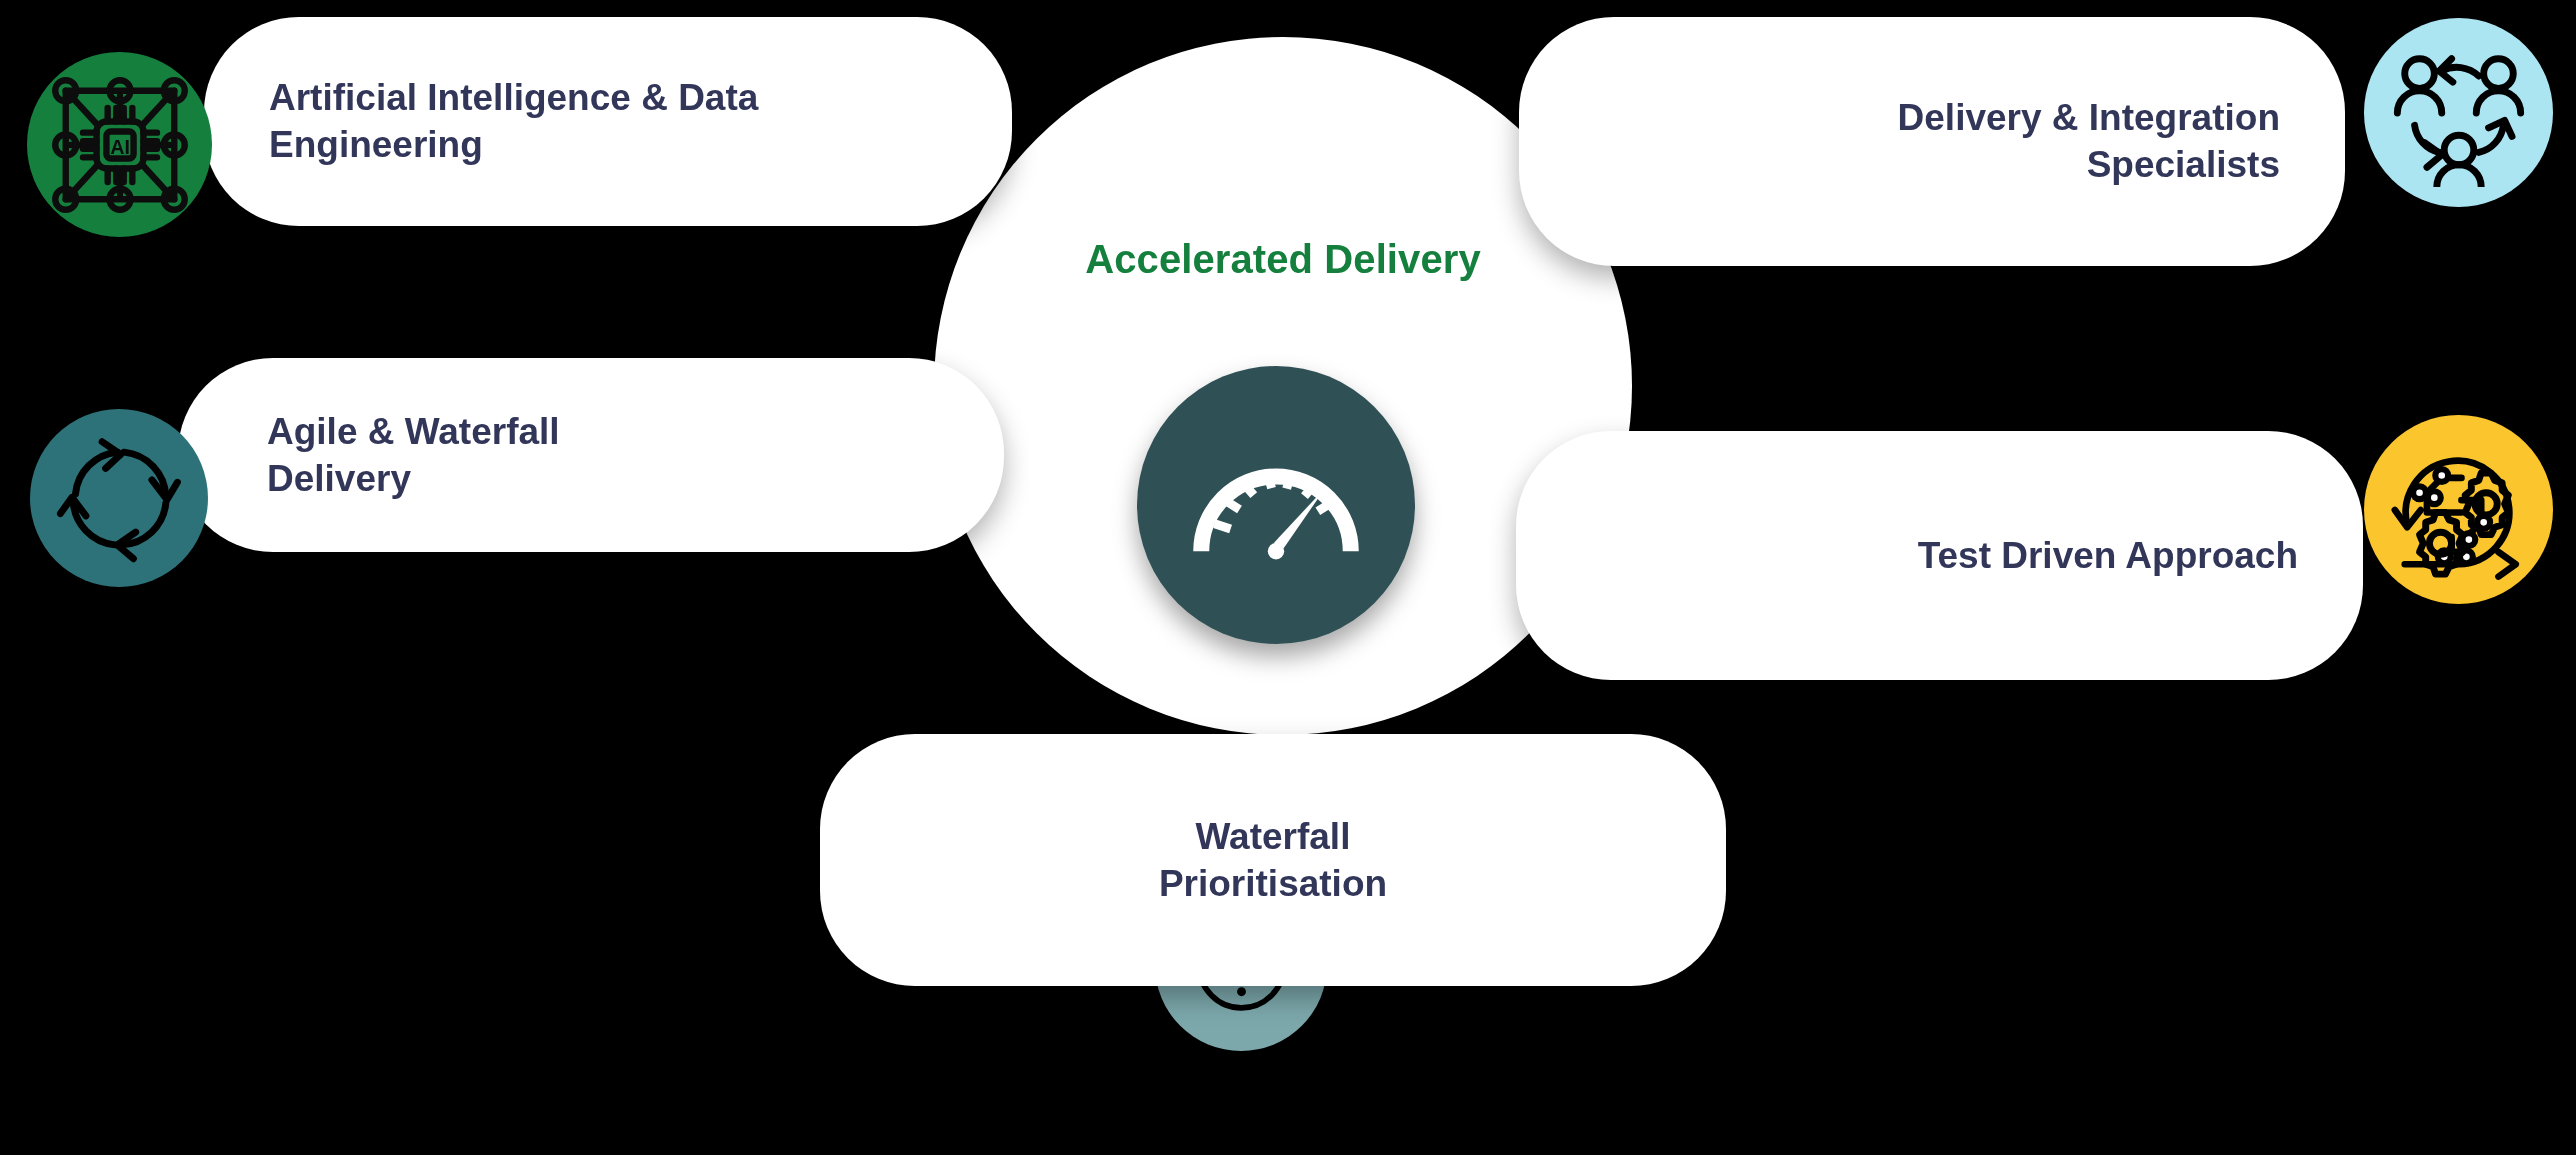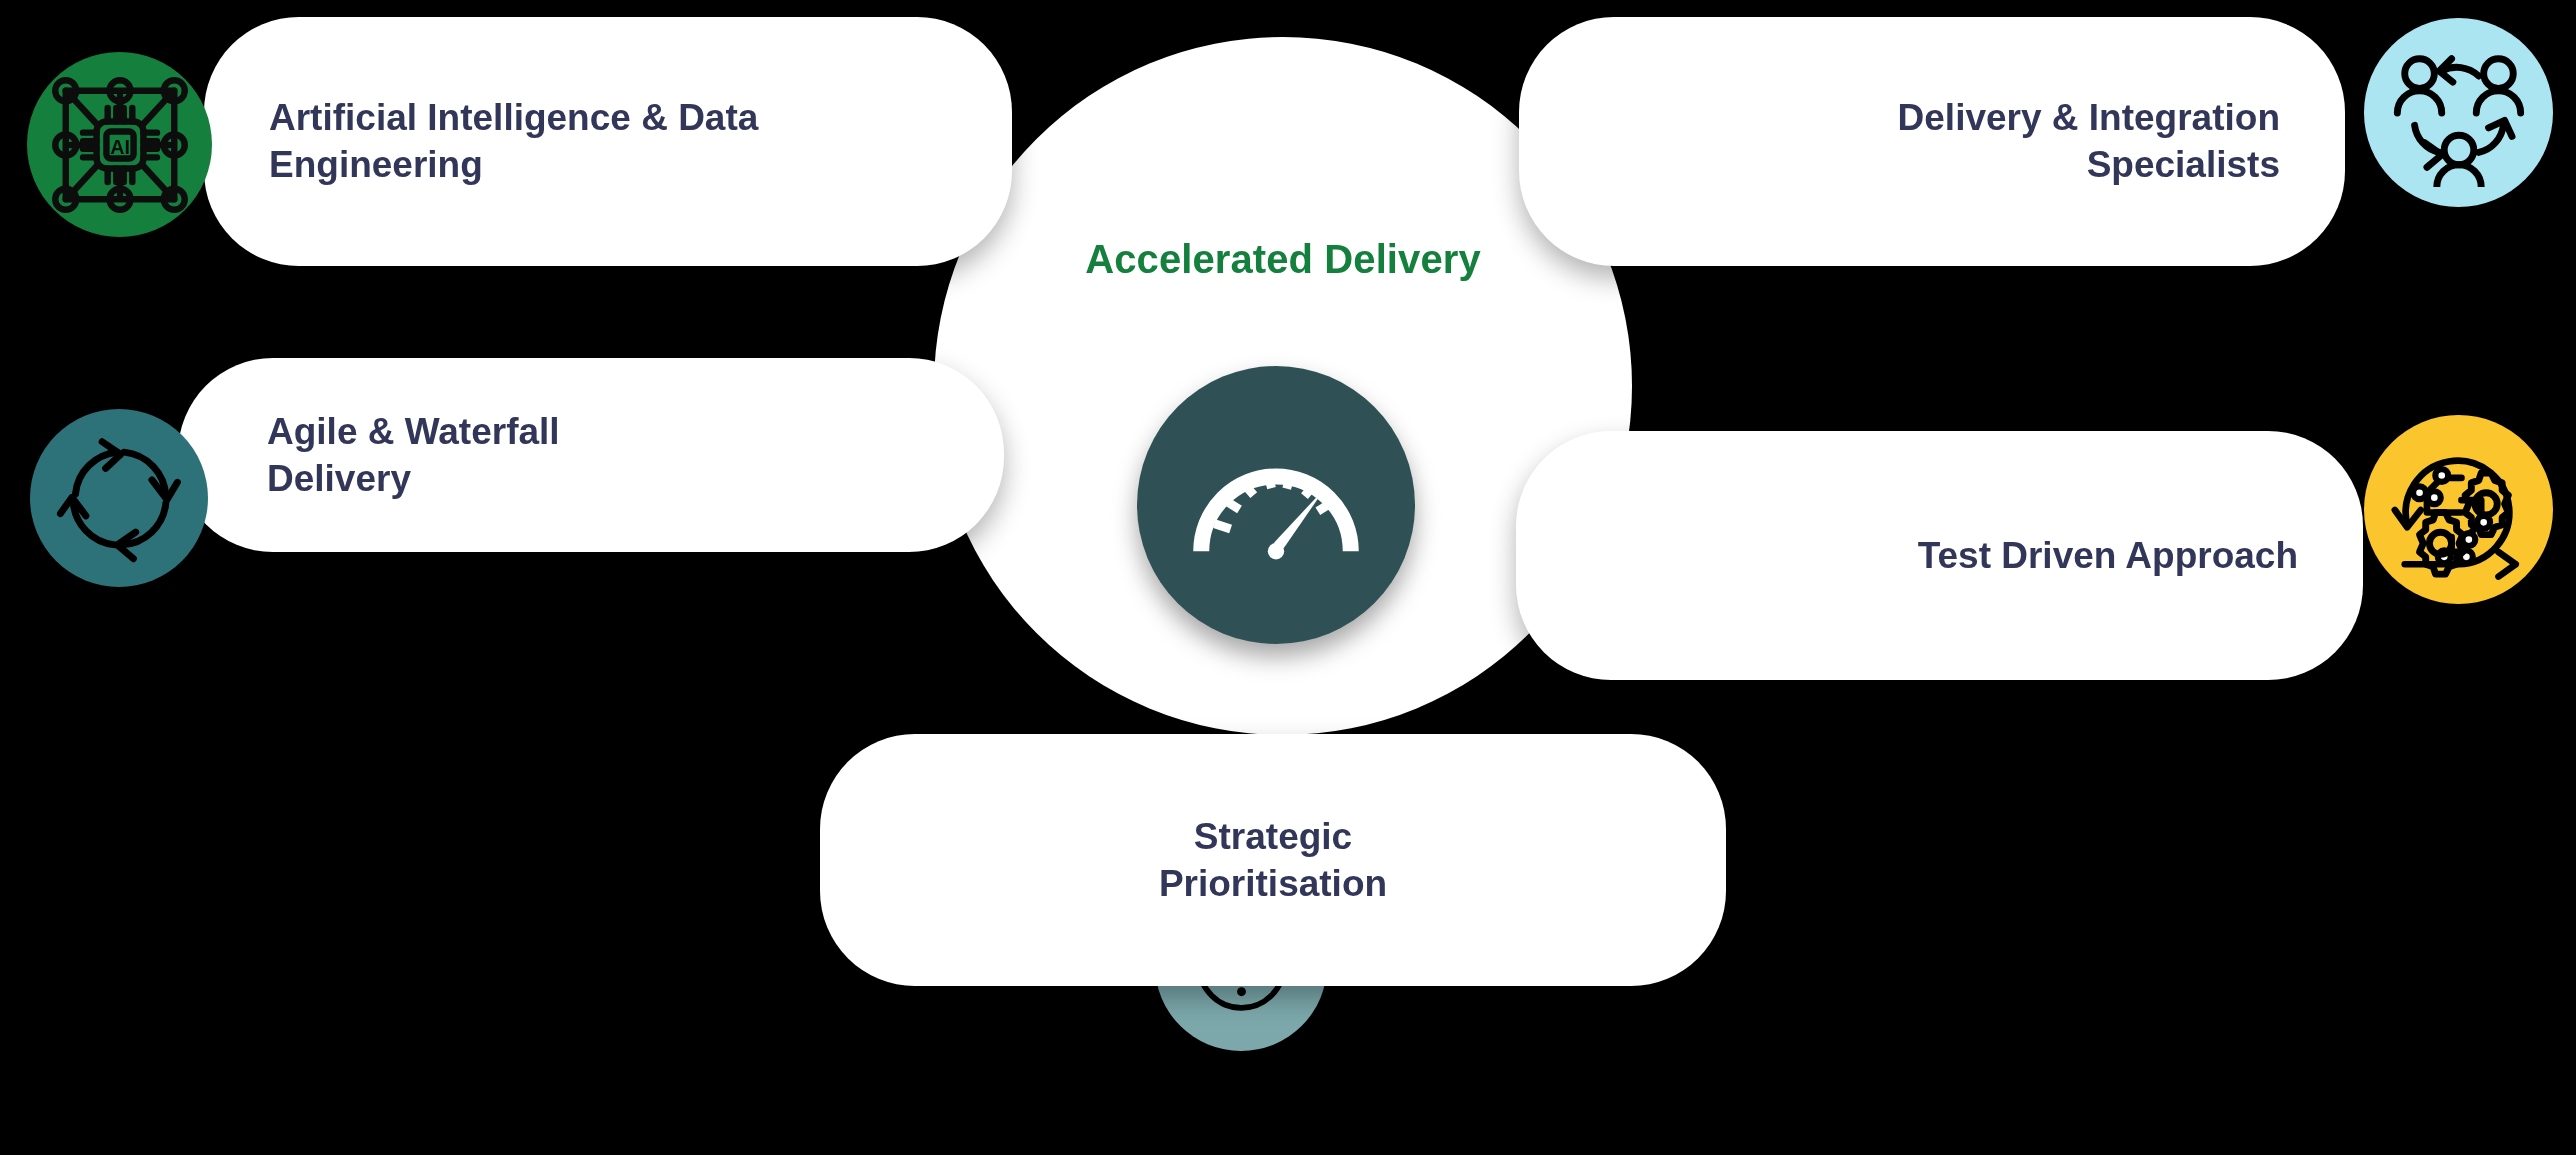--- a/index.html
+++ b/index.html
@@ -66,21 +66,21 @@
   .card-label {
     font-size: 37px;
     font-weight: 700;
     color: #323659;
     line-height: 1.28;
     white-space: pre-line;
   }
 
   
   #card-ai {
-    left: 204px; top: 16.6px; width: 808px; height: 249px;
+    left: 204px; top: 16.6px; width: 808px; height: 209px;
     padding-left: 65px; padding-right: 36px;
     z-index: 4;
   }
   
   #card-agile {
     left: 178px; top: 358px; width: 826px; height: 194px;
     padding-left: 89px; padding-right: 36px;
     z-index: 4;
   }
   
@@ -281,21 +281,21 @@
         <g fill="none" stroke="#000000" stroke-width="5.6" stroke-linejoin="round">
           <path d="M33 76 L33 70 L39 68 L41 62 L49 62 L52 68 L58 70 L58 76 L63 80 L60 87 L63 94 L58 98 L58 104
                    L52 106 L49 112 L41 112 L39 106 L33 104 L33 98 L28 94 L31 87 L28 80 Z"></path>
           <circle cx="45" cy="87" r="9"></circle>
         </g>
       </svg>
     </span>
   </div>
 
   <div class="card" id="card-strategic">
-    <div class="card-label">Strategic
+    <div class="card-label">Waterfall
 Prioritisation</div>
   </div>
   <div class="badge" id="badge-priority">
     <span>
       <svg viewBox="0 0 120 120" xmlns="http://www.w3.org/2000/svg" fill="none" stroke="#000000" stroke-width="5.6" stroke-linecap="round">
         <circle cx="60" cy="60" r="42"></circle>
         <line x1="60" y1="34" x2="60" y2="74"></line>
         <circle cx="60" cy="86" r="4.4" fill="#000000" stroke="none"></circle>
       </svg>
     </span>

